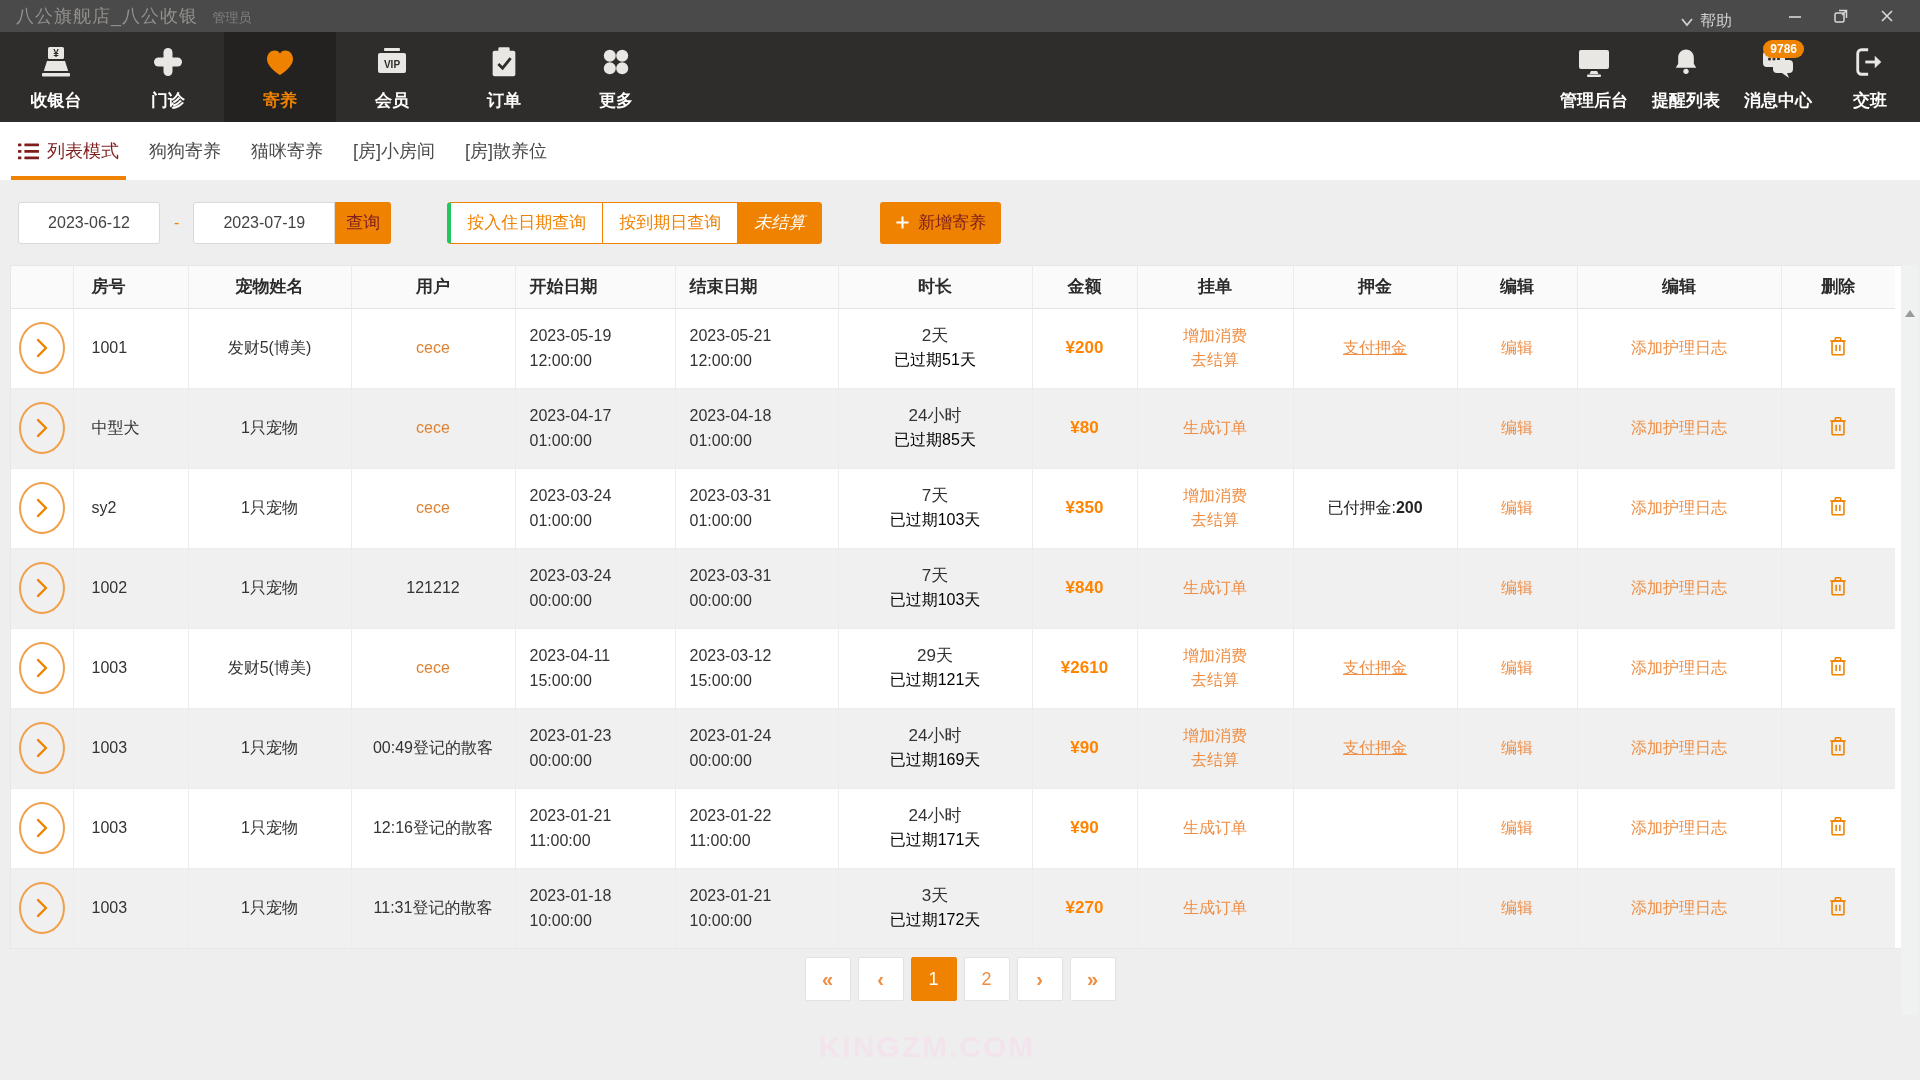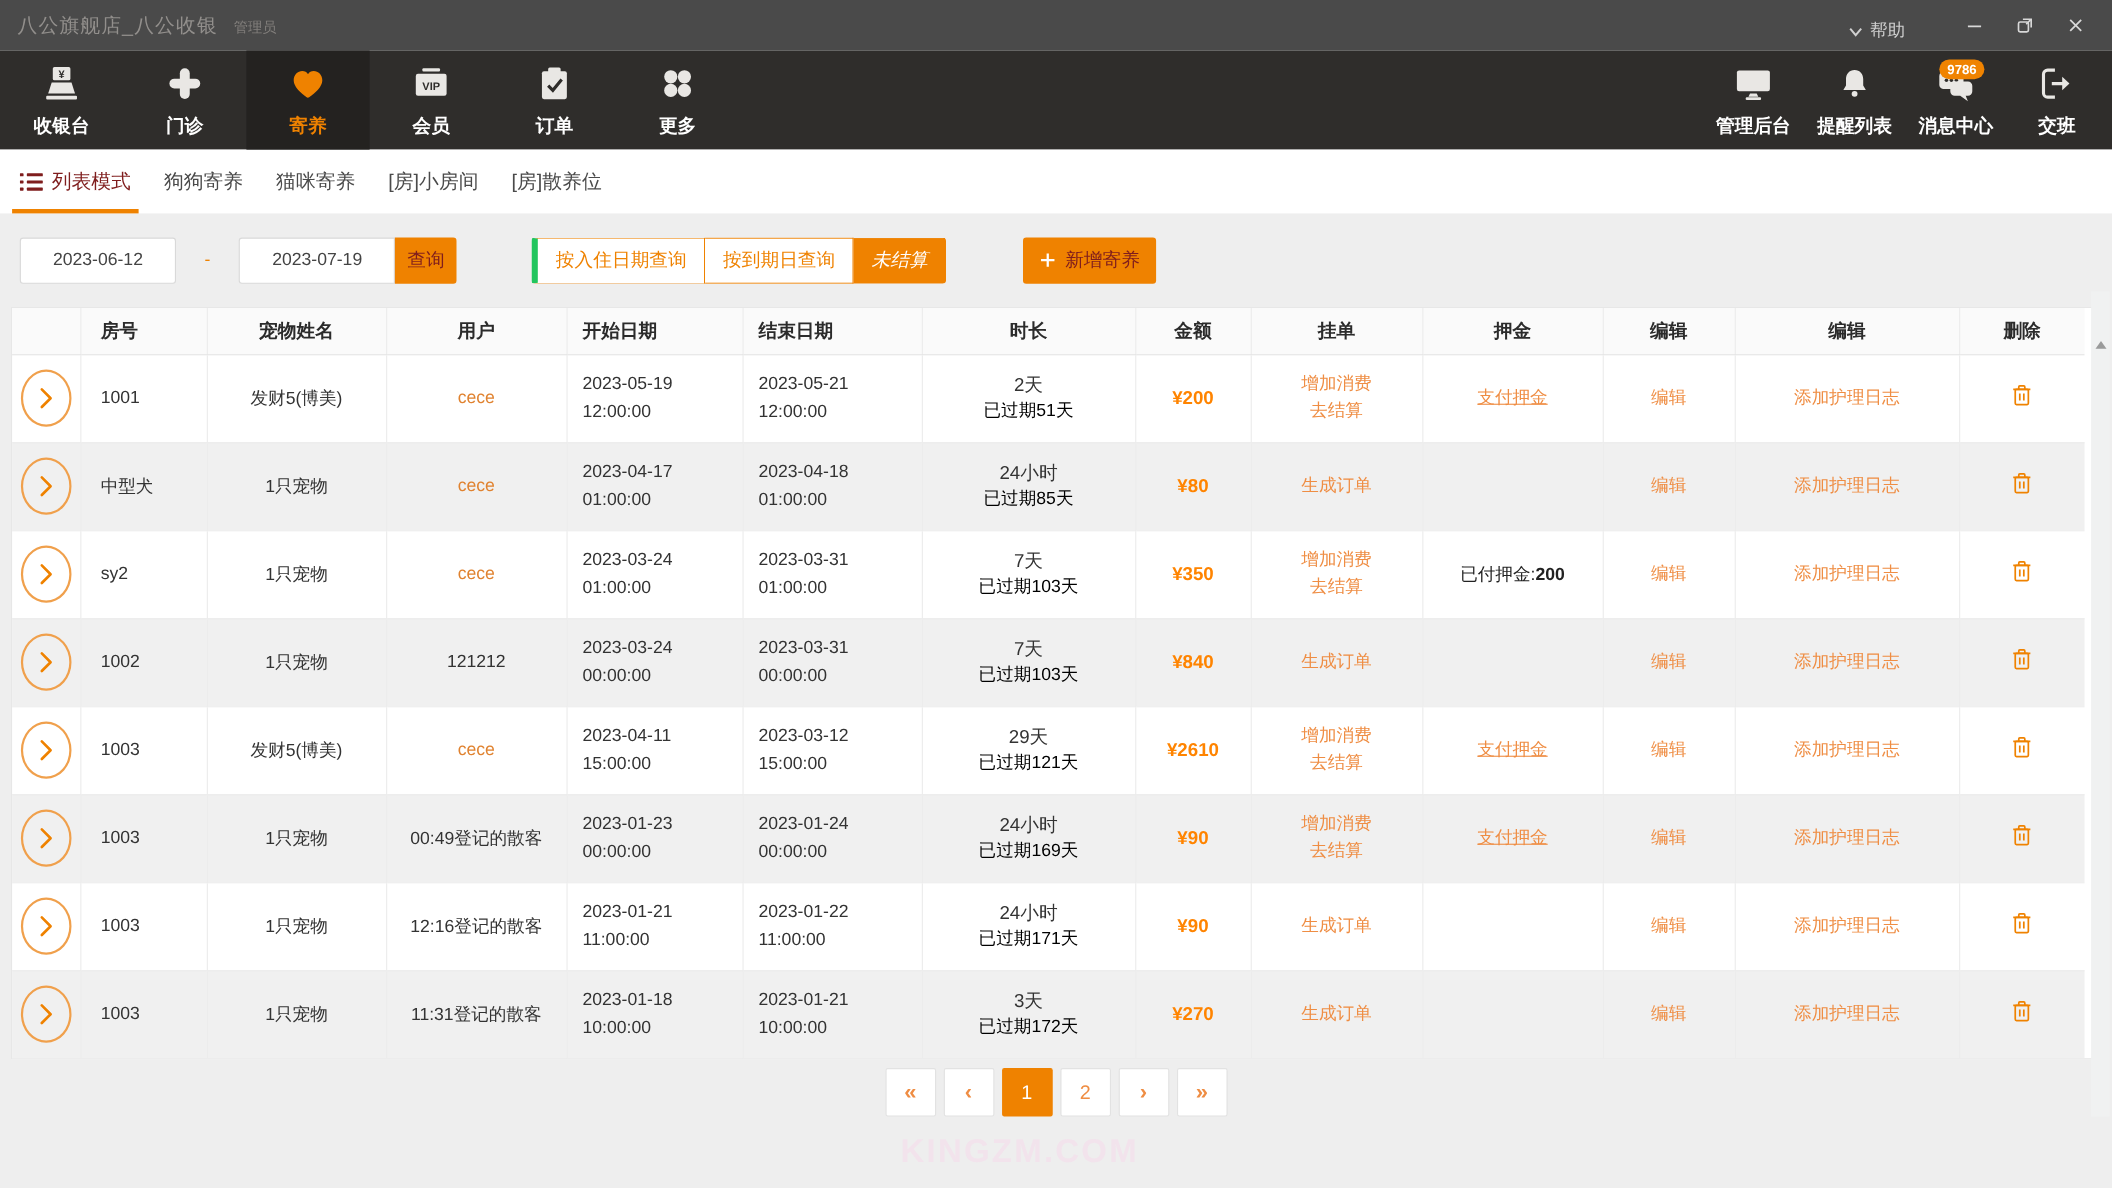--- a/index.html
+++ b/index.html
@@ -1,20 +1,20 @@
 <!DOCTYPE html>
 <html><head>
 <meta charset="utf-8">
 <style>
   * { margin:0; padding:0; box-sizing:border-box; }
   html,body { width:1920px; height:1080px; overflow:hidden;
     font-family:"Liberation Sans","DejaVu Sans",sans-serif; background:#eeeeee; position:relative; }
 
   
-  .titlebar { height:46px; background:#4a4a4a; display:flex; align-items:center;
+  .titlebar { height:32px; background:#4a4a4a; display:flex; align-items:center;
     justify-content:space-between; padding:0 10px 0 16px; }
   .tb-title { color:#928f8c; font-size:18px; letter-spacing:1px; }
   .tb-role  { color:#827f7c; font-size:13px; margin-left:10px; }
   .tb-right { display:flex; align-items:flex-end; color:#d5d5d5; }
   .tb-help  { display:flex; align-items:center; gap:6px; font-size:16px; color:#cfcfcf; cursor:pointer; margin-right:40px; }
   .tb-btn   { width:46px; height:32px; display:flex; align-items:center; justify-content:center; cursor:pointer; color:#d8d8d8; }
 
   
   .navbar { height:90px; background:#2f2d2b; display:flex; justify-content:space-between; }
   .nav-left { display:flex; }
@@ -33,33 +33,33 @@
   
   .tabbar { height:58px; background:#fff; display:flex; align-items:stretch; padding-left:3px; }
   .tab { display:flex; align-items:center; gap:8px; padding:0 15px; font-size:18px; color:#4a4a4a;
     cursor:pointer; position:relative; }
   .tab.active { color:#7f1d1d; }
   .tab.active::after { content:""; position:absolute; left:8px; right:8px; bottom:0; height:4px; background:#ef8200; }
 
   
   .content { position:relative; height:900px; }
 
-  .filterbar { display:flex; align-items:center; padding:13px 0 0 18px; height:72px;gap:12px; }
+  .filterbar { display:flex; align-items:center; padding:13px 0 0 18px; height:72px; }
   .date-input { width:142px; height:42px; border:1px solid #d9d9d9; border-radius:3px; background:#fff;
     font-size:16px; color:#444; text-align:center; font-family:inherit; outline:none; }
   .date-sep { color:#ef8200; font-size:16px; margin:0 14px; }
   .search-group { display:flex; }
   .search-group .date-input { border-radius:3px 0 0 3px; }
   .btn-primary { background:#ef8200; color:#7f1d1d; border:none; font-size:17px; font-family:inherit;
     height:42px; cursor:pointer; }
   .btn-search { width:56px; border-radius:0 3px 3px 0; }
   .mode-group { display:flex; margin-left:56px; border-radius:3px; overflow:hidden; }
   .mode-btn { height:42px; padding:0 16px; background:#fff; border:1px solid #ef8200; border-left:none;
     color:#ef8200; font-size:17px; font-family:inherit; cursor:pointer; }
-  .mode-btn:first-child { border-left:6px solid #22c55e; border-radius:3px 0 0 3px; }
+  .mode-btn:first-child { border-left:4px solid #22c55e; border-radius:3px 0 0 3px; }
   .mode-btn:last-child { border-radius:0 3px 3px 0; }
   .mode-btn.active { background:#ef8200; color:#fff;font-style:italic; }
   .btn-add { margin-left:58px; padding:0 15px; border-radius:3px; display:flex; align-items:center; gap:8px; }
 
   
   .table-wrap { margin:13px 10px 0 10px; background:#fff; border:1px solid #e7e7e7; }
   table { border-collapse:collapse; table-layout:fixed; width:1884px; }
   th { height:42px; font-size:17px; font-weight:bold; color:#2b2b2b; background:#fafafa;
     border-bottom:1px solid #e4e4e4; border-right:1px solid #ececec; }
   th:last-child, td:last-child { border-right:none; }

